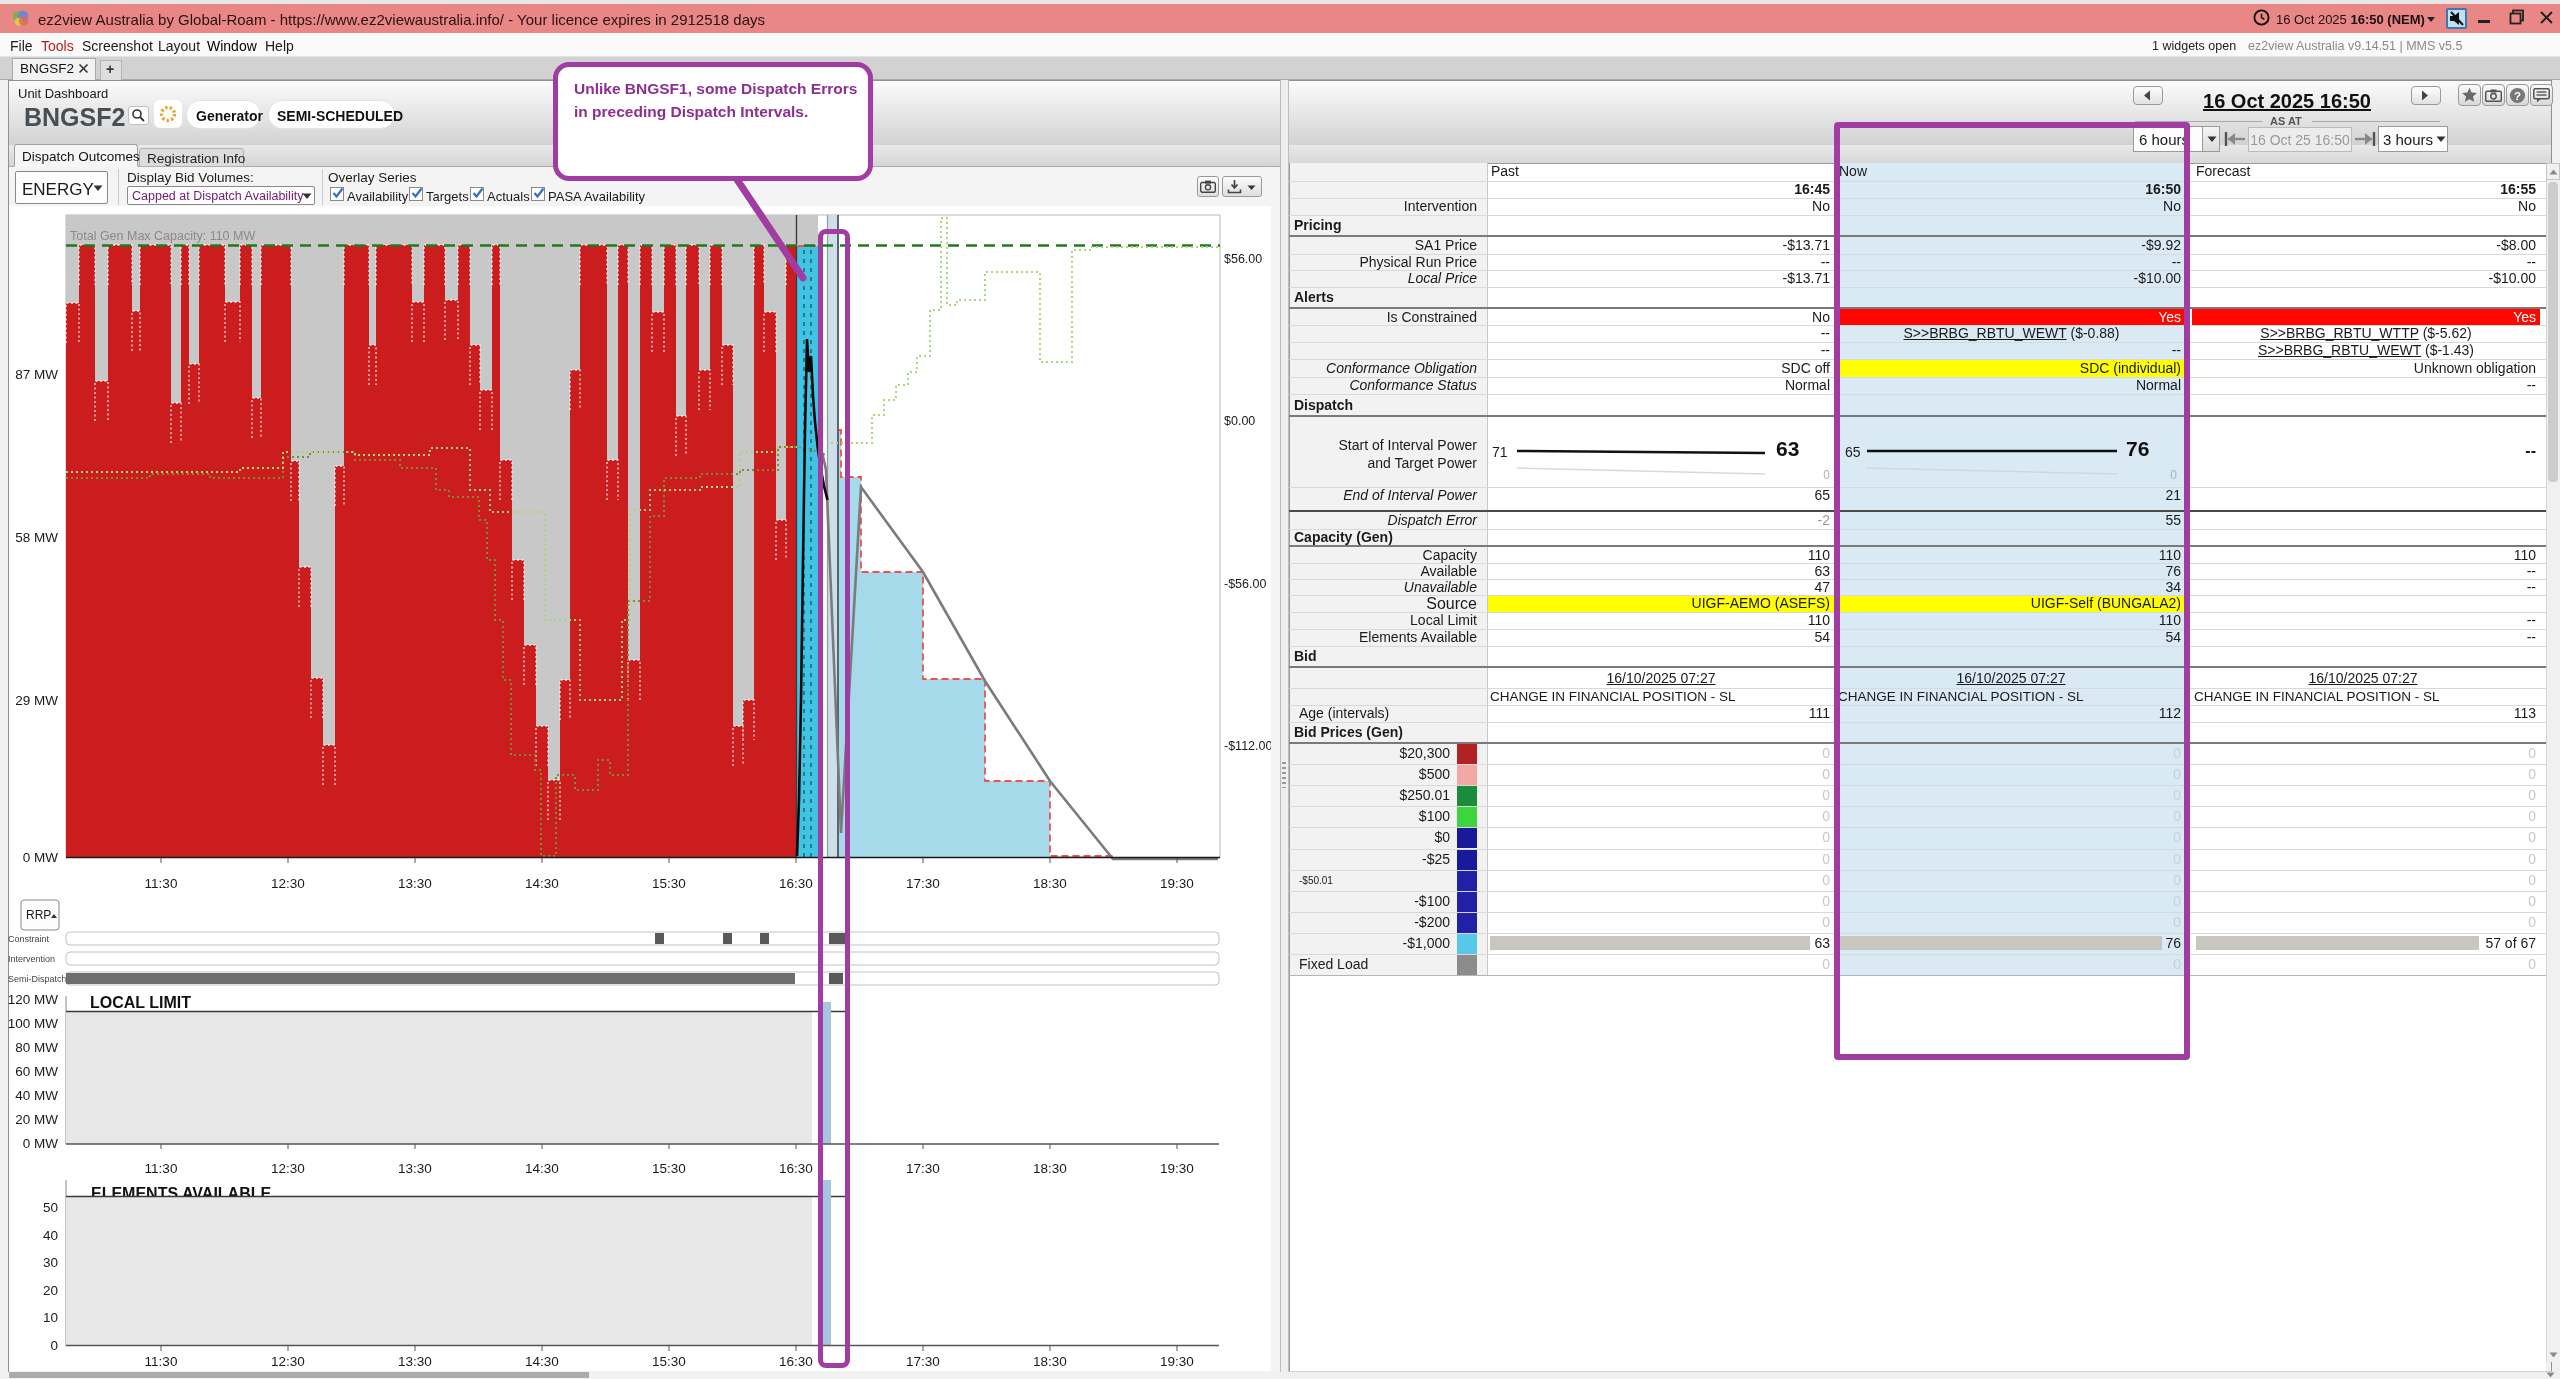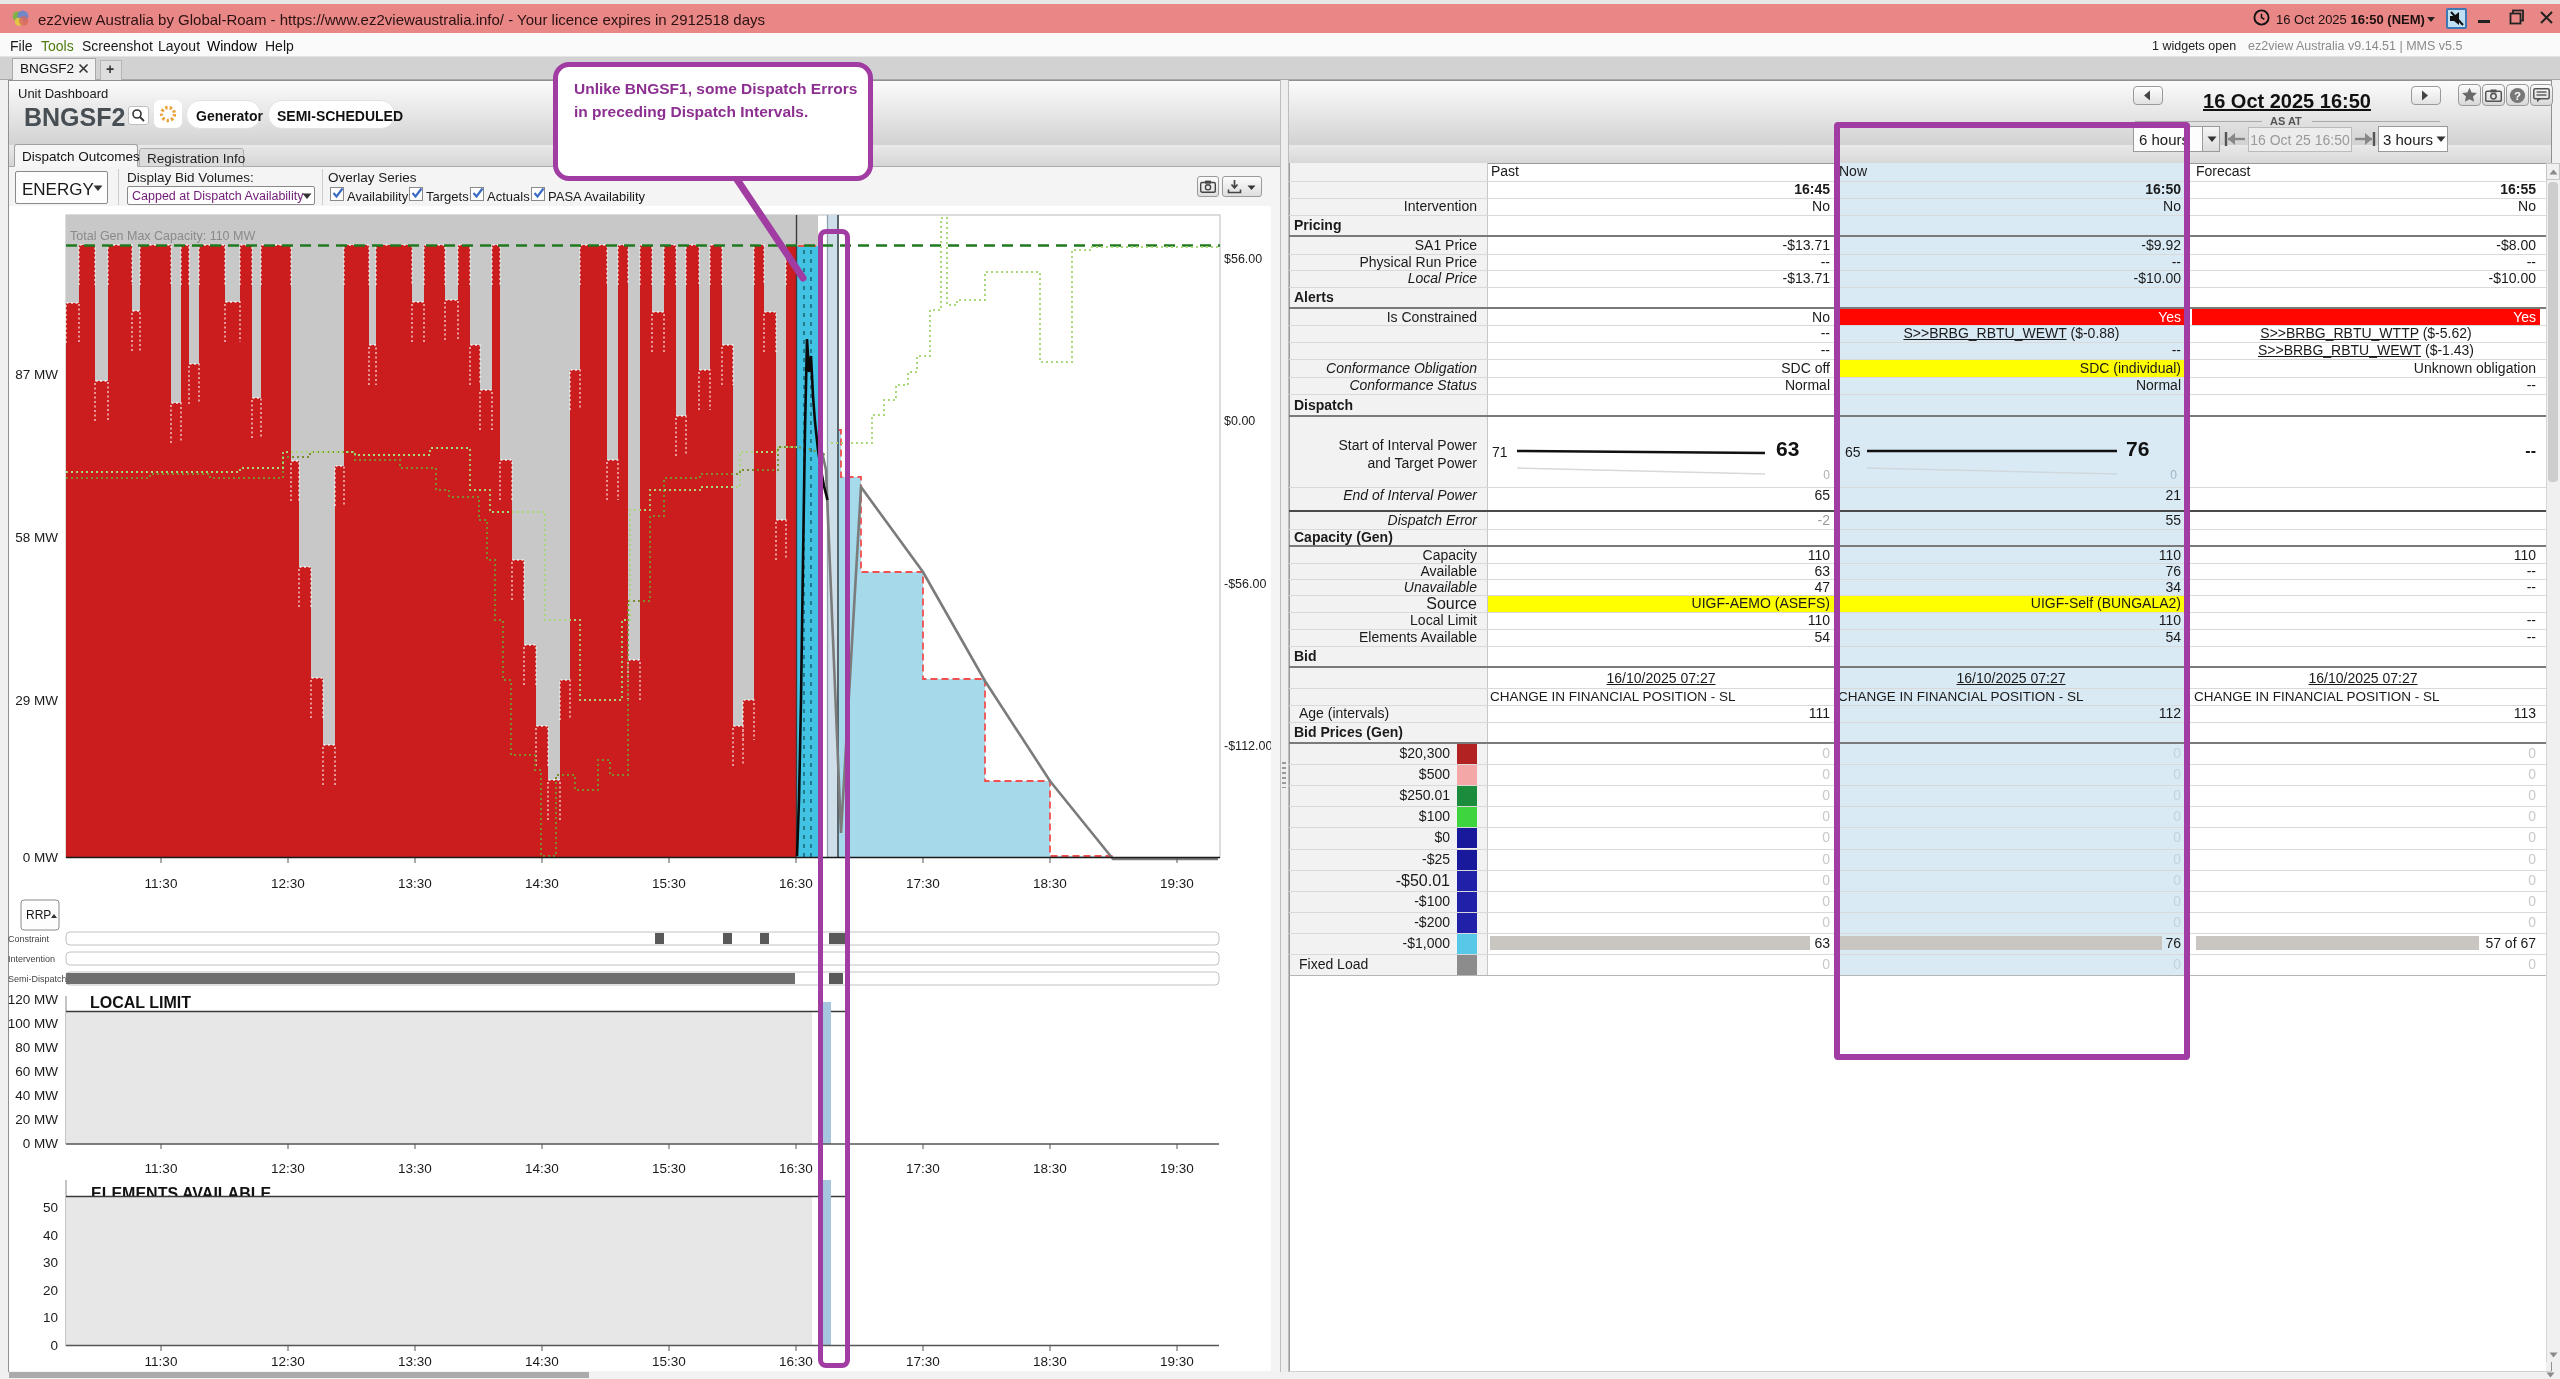--- a/index.html
+++ b/index.html
@@ -33,21 +33,21 @@
 <div style="left:2478px;top:20px;width:12px;height:3px;background:#222;"></div>
 <svg style="left:2509px;top:9px;" width="16" height="16" viewBox="0 0 16 16">
     <rect x="4" y="1.5" width="10" height="10" fill="none" stroke="#222" stroke-width="1.8"></rect>
     <rect x="1.5" y="4.5" width="10" height="10" fill="#e98787" stroke="#222" stroke-width="1.8"></rect>
   </svg>
 <svg style="left:2539px;top:10px;" width="15" height="15" viewBox="0 0 15 15">
     <path d="M2 2 L13 13 M13 2 L2 13" stroke="#222" stroke-width="2"></path>
   </svg>
 <div style="left:0px;top:33px;width:2560px;height:24px;background:#fafafa;border-bottom:1px solid #e4e4e4;"></div>
 <div class="t" style="left:10px;top:38px;font-size:14px;color:#1a1a1a;">File</div>
-<div class="t" style="left:41px;top:38px;font-size:14px;color:#4d7c0f;">Tools</div>
+<div class="t" style="left:41px;top:38px;font-size:14px;color:#b91c1c;">Tools</div>
 <div class="t" style="left:82px;top:38px;font-size:14px;color:#1a1a1a;">Screenshot</div>
 <div class="t" style="left:158px;top:38px;font-size:14px;color:#1a1a1a;">Layout</div>
 <div class="t" style="left:207px;top:38px;font-size:14px;color:#000000;">Window</div>
 <div class="t" style="left:265px;top:38px;font-size:14px;color:#1a1a1a;">Help</div>
 <div class="t" style="left:2152px;top:39px;font-size:12.5px;color:#222;">1 widgets open</div>
 <div class="t" style="left:2248px;top:39px;font-size:12.5px;color:#8a8a8a;">ez2view Australia v9.14.51 | MMS v5.5</div>
 <div style="left:0px;top:57px;width:2560px;height:23px;background:#d2d2d2;border-bottom:1px solid #a9a9a9;"></div>
 <div style="left:12px;top:58px;width:84px;height:22px;background:#f2f2f2;border:1px solid #a9a9a9;border-bottom:none;"></div>
 <div class="t" style="left:20px;top:61px;font-size:13.5px;color:#111;">BNGSF2</div>
 <svg style="left:78px;top:63px;" width="11" height="11" viewBox="0 0 11 11">
@@ -426,21 +426,21 @@
 <div class="t" style="left:1839px;top:827px;width:342px;height:21px;font-size:14px;color:#c3d3dc;line-height:21px;text-align:right;">0</div>
 <div class="t" style="left:2196px;top:827px;width:340px;height:21px;font-size:14px;color:#c9c9c9;line-height:21px;text-align:right;">0</div>
 <div style="left:1289px;top:849px;width:1257px;height:1px;background:#d9d9d9;"></div>
 <div style="left:1457px;top:850px;width:20px;height:20px;background:#19199c;"></div>
 <div class="t" style="left:1299px;top:849px;width:151px;height:21px;font-size:14px;color:#1a1a1a;line-height:21px;text-align:right;">-$25</div>
 <div class="t" style="left:1491px;top:849px;width:339px;height:21px;font-size:14px;color:#c9c9c9;line-height:21px;text-align:right;">0</div>
 <div class="t" style="left:1839px;top:849px;width:342px;height:21px;font-size:14px;color:#c3d3dc;line-height:21px;text-align:right;">0</div>
 <div class="t" style="left:2196px;top:849px;width:340px;height:21px;font-size:14px;color:#c9c9c9;line-height:21px;text-align:right;">0</div>
 <div style="left:1289px;top:870px;width:1257px;height:1px;background:#d9d9d9;"></div>
 <div style="left:1457px;top:871px;width:20px;height:20px;background:#2020a8;"></div>
-<div class="t" style="left:1299px;top:870px;width:151px;height:21px;font-size:16px;color:#1a1a1a;line-height:21px;text-align:right;">-$50.01</div>
+<div class="t" style="left:1299px;top:870px;width:151px;height:21px;font-size:10px;color:#1a1a1a;line-height:21px;">-$50.01</div>
 <div class="t" style="left:1491px;top:870px;width:339px;height:21px;font-size:14px;color:#c9c9c9;line-height:21px;text-align:right;">0</div>
 <div class="t" style="left:1839px;top:870px;width:342px;height:21px;font-size:14px;color:#c3d3dc;line-height:21px;text-align:right;">0</div>
 <div class="t" style="left:2196px;top:870px;width:340px;height:21px;font-size:14px;color:#c9c9c9;line-height:21px;text-align:right;">0</div>
 <div style="left:1289px;top:891px;width:1257px;height:1px;background:#d9d9d9;"></div>
 <div style="left:1457px;top:892px;width:20px;height:20px;background:#2020a8;"></div>
 <div class="t" style="left:1299px;top:891px;width:151px;height:21px;font-size:14px;color:#1a1a1a;line-height:21px;text-align:right;">-$100</div>
 <div class="t" style="left:1491px;top:891px;width:339px;height:21px;font-size:14px;color:#c9c9c9;line-height:21px;text-align:right;">0</div>
 <div class="t" style="left:1839px;top:891px;width:342px;height:21px;font-size:14px;color:#c3d3dc;line-height:21px;text-align:right;">0</div>
 <div class="t" style="left:2196px;top:891px;width:340px;height:21px;font-size:14px;color:#c9c9c9;line-height:21px;text-align:right;">0</div>
 <div style="left:1289px;top:912px;width:1257px;height:1px;background:#d9d9d9;"></div>

